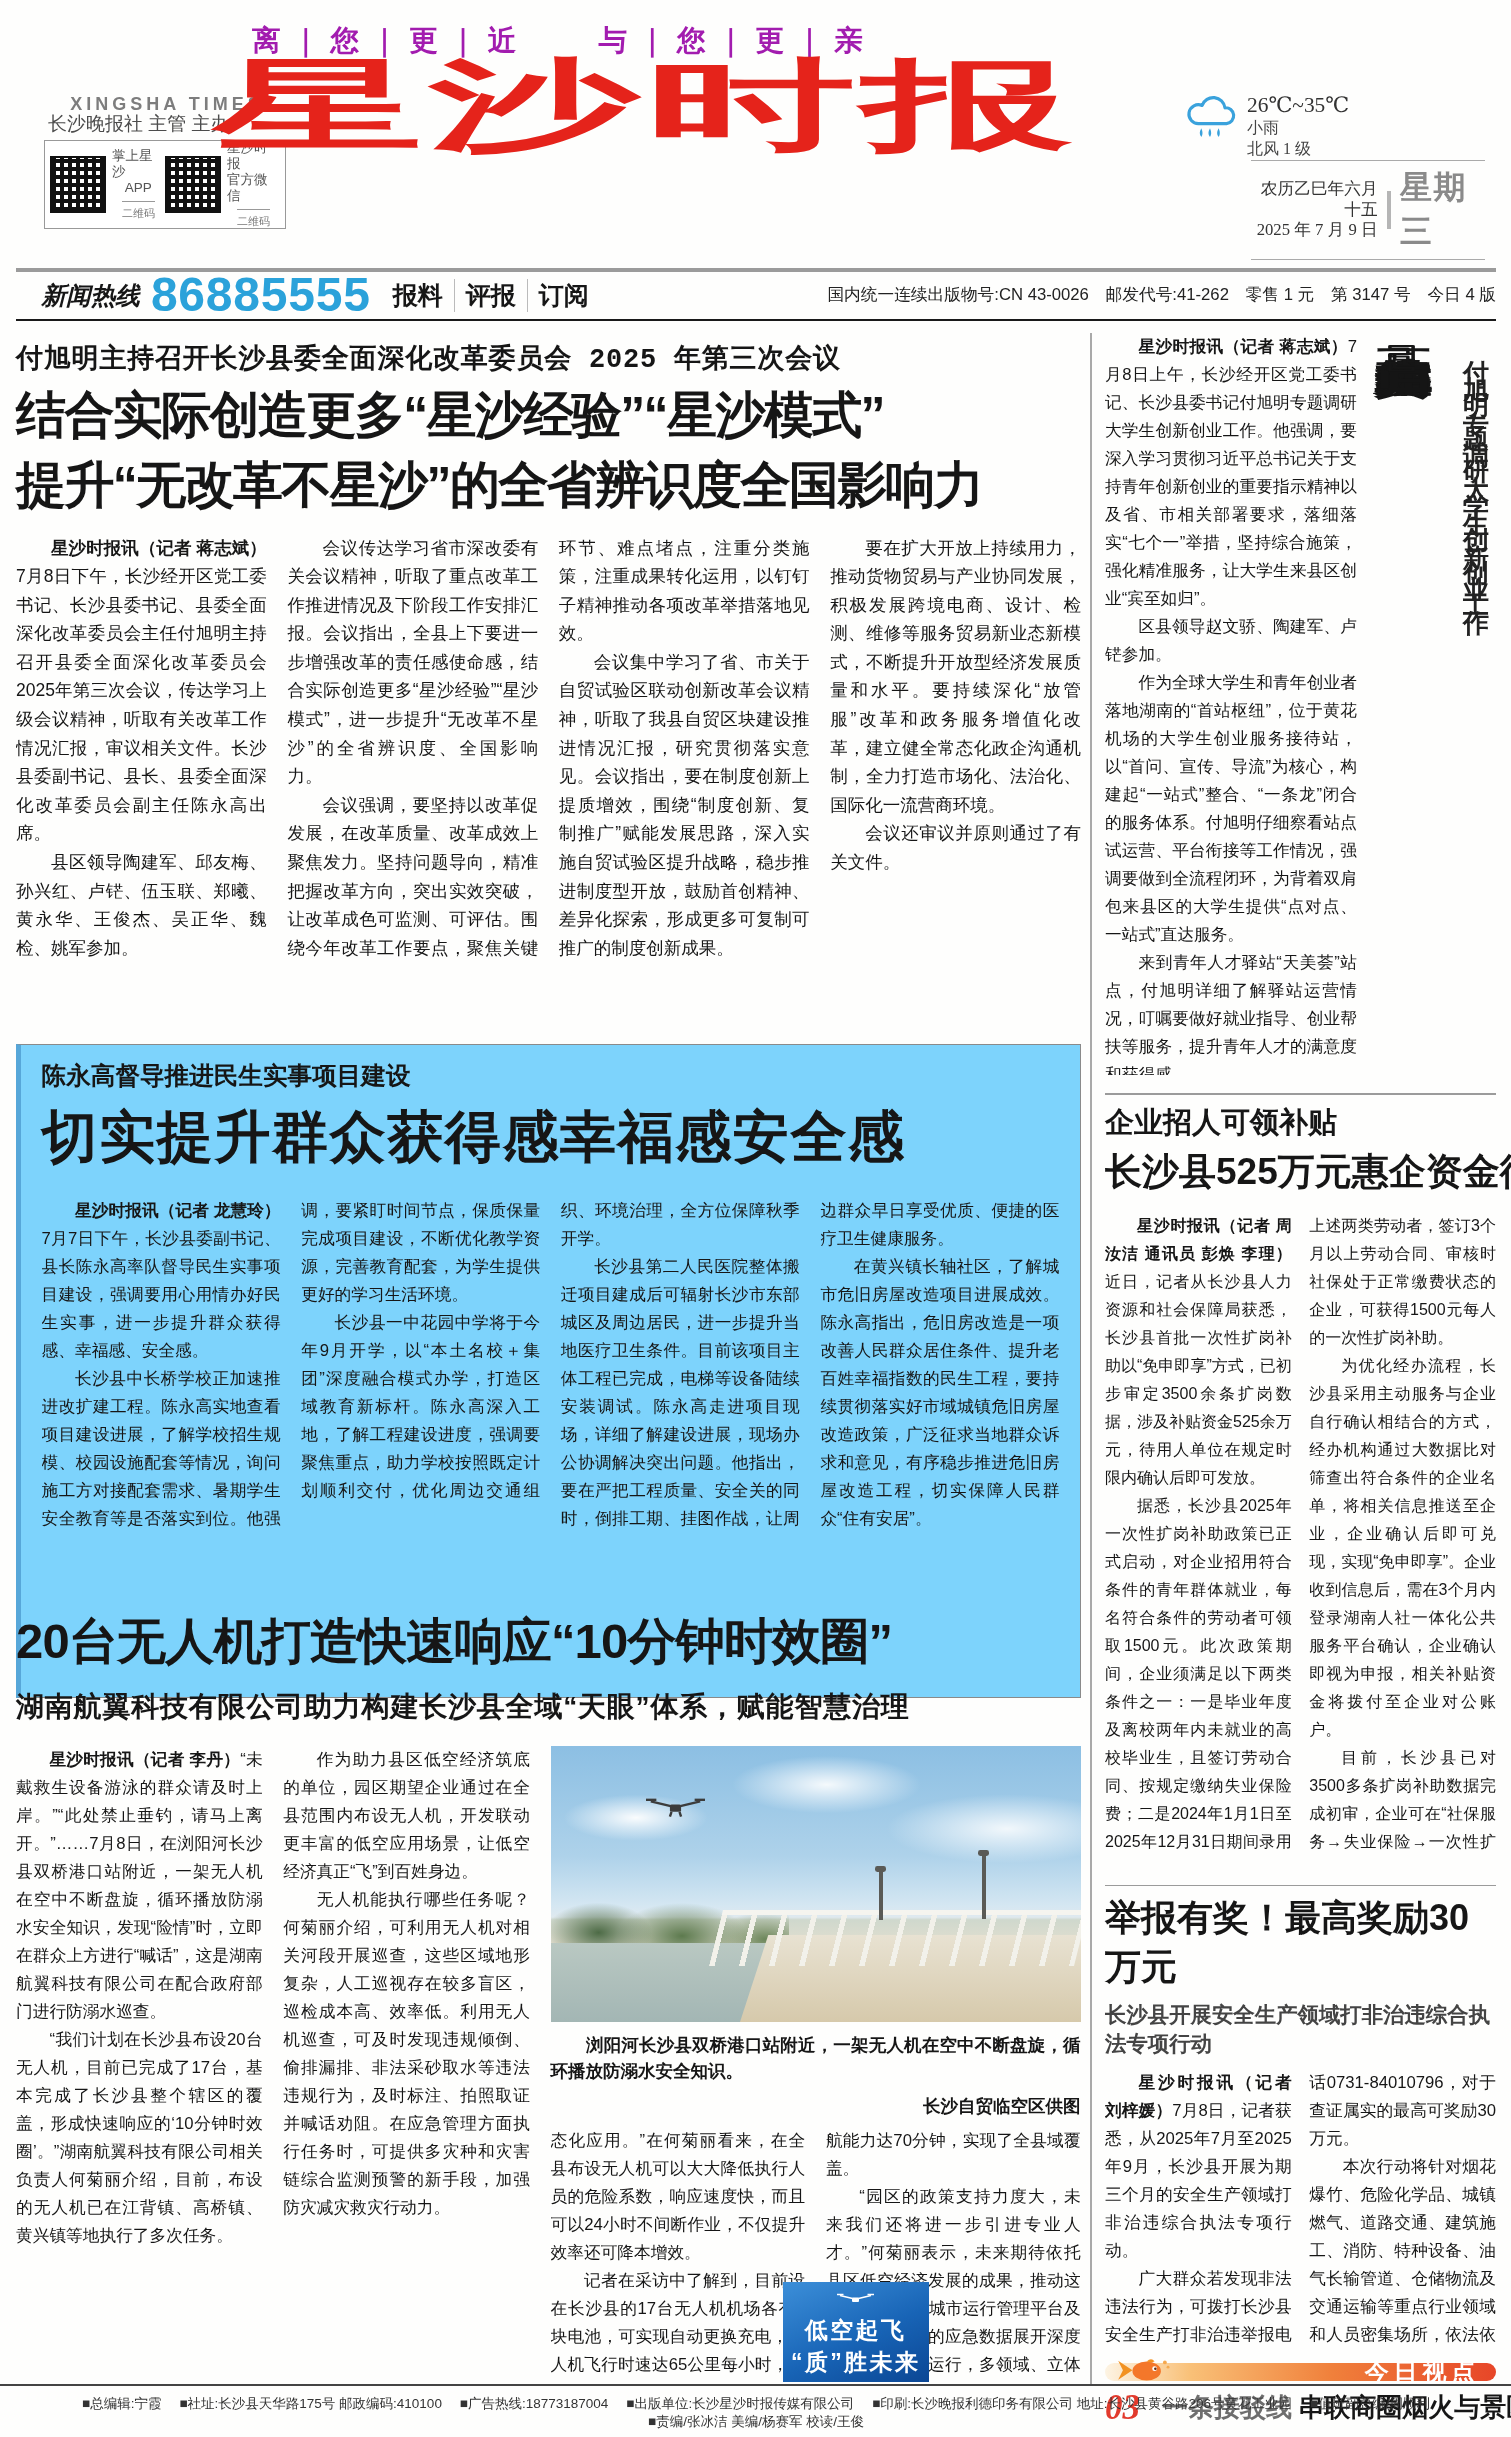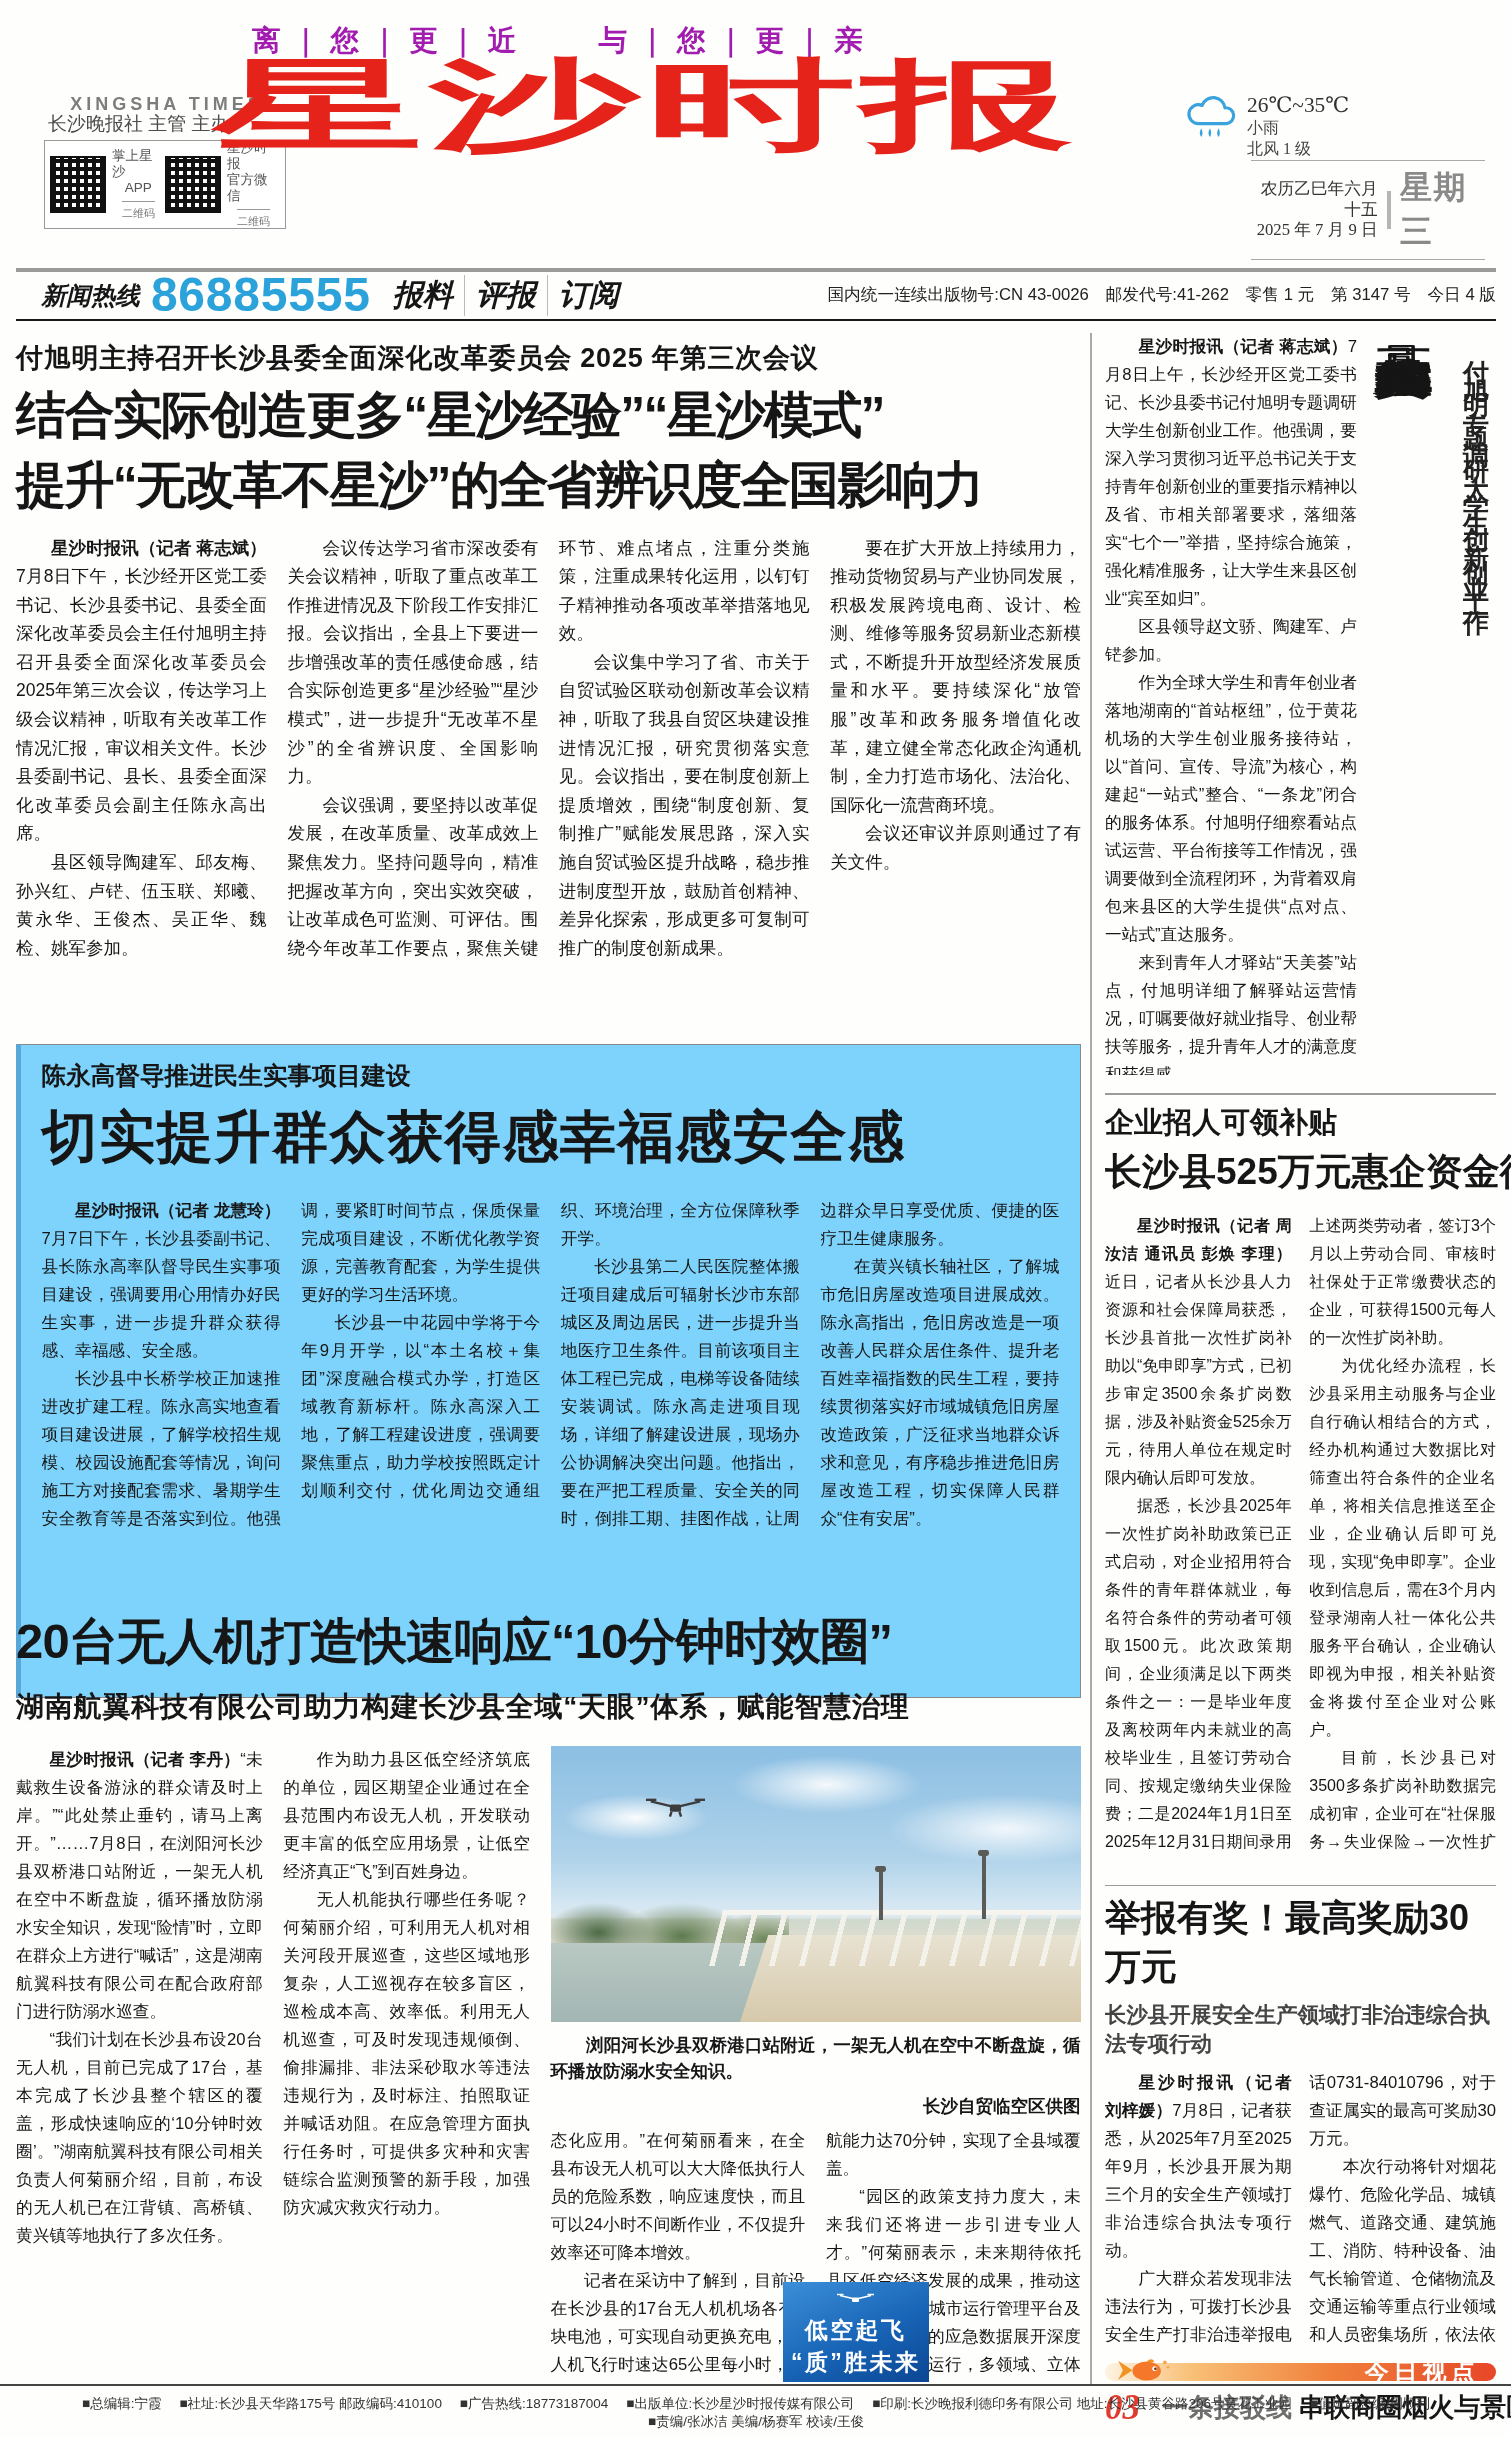--- a/index.html
+++ b/index.html
@@ -36,29 +36,29 @@
     font-family:"Liberation Serif","DejaVu Serif",serif;}
   .dateblock .dcol{text-align:right;font-size:16.7px;line-height:20.6px;color:#333;}
   .dateblock .dbar{width:4px;height:38px;background:#b5b5b5;}
   .dateblock .wk{font-size:32px;color:#8a8a8a;font-weight:700;letter-spacing:1.6px;}
 
   
   .grayrule{left:16px;top:268px;width:1480px;height:4px;background:#9b9b9b;}
   .hotline{left:32px;top:273px;display:flex;align-items:center;gap:11px;background:#fefefd;padding:0 9.5px;}
   .hotline .hl-label{font-size:24.6px;font-weight:900;font-style:italic;}
   .hotline .hl-num{font-size:48px;font-weight:900;color:#2ba2da;letter-spacing:0.8px;line-height:44px;}
-  .hotline .hl-links{display:flex;align-items:flex-end;font-size:30px;font-weight:900;font-style:italic;}
+  .hotline .hl-links{display:flex;align-items:flex-end;font-size:25px;font-weight:900;}
   .hotline .hl-links span{padding:0 11px;}
   .hotline .hl-links span + span{border-left:1.6px solid #bbb;}
   .pubinfo{top:283px;right:16px;font-size:16.7px;color:#222;}
   .blackrule{left:16px;top:319px;width:1480px;height:1.6px;background:#1a1a1a;}
 
   
   .lead{left:16px;top:340px;width:1065px;}
-  .lead .kicker{font-size:27px;font-weight:700;letter-spacing:0.8px;}
+  .lead .kicker{font-size:27px;font-weight:700;letter-spacing:0.8px;font-family:Liberation Mono, monospace;}
   .lead .h{font-size:50px;font-weight:900;letter-spacing:-1.6px;line-height:62px;margin-top:8px;white-space:nowrap;}
   .bodytxt{font-size:17.5px;line-height:28.6px;}
   .lead .cols{margin-top:17.5px;height:498px;column-count:4;column-gap:20.6px;overflow:hidden;}
 
   
   .vdivider{left:1090px;top:333px;width:1.6px;height:2051px;background:#a9a9a9;}
   .rightcol{left:1105px;top:333px;width:391px;}
   .story1{position:relative;height:752px;}
   .story1 .s1body{width:252px;height:742px;overflow:hidden;font-size:16.7px;line-height:28px;}
   .vh-big{position:absolute;right:43px;top:3.2px;width:89px;height:746px;overflow:hidden;}

